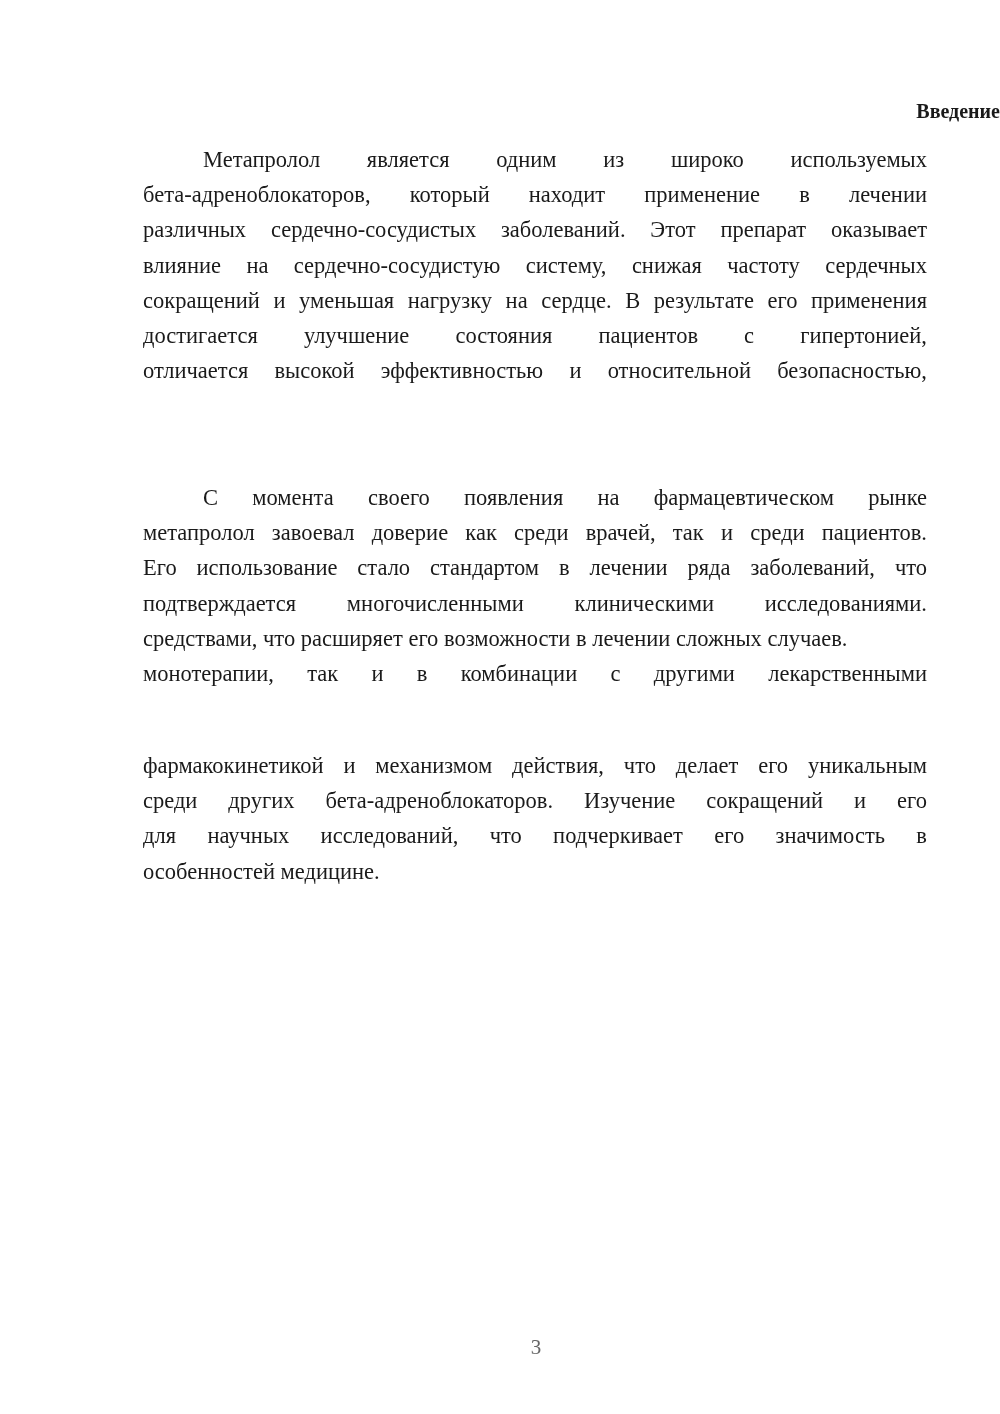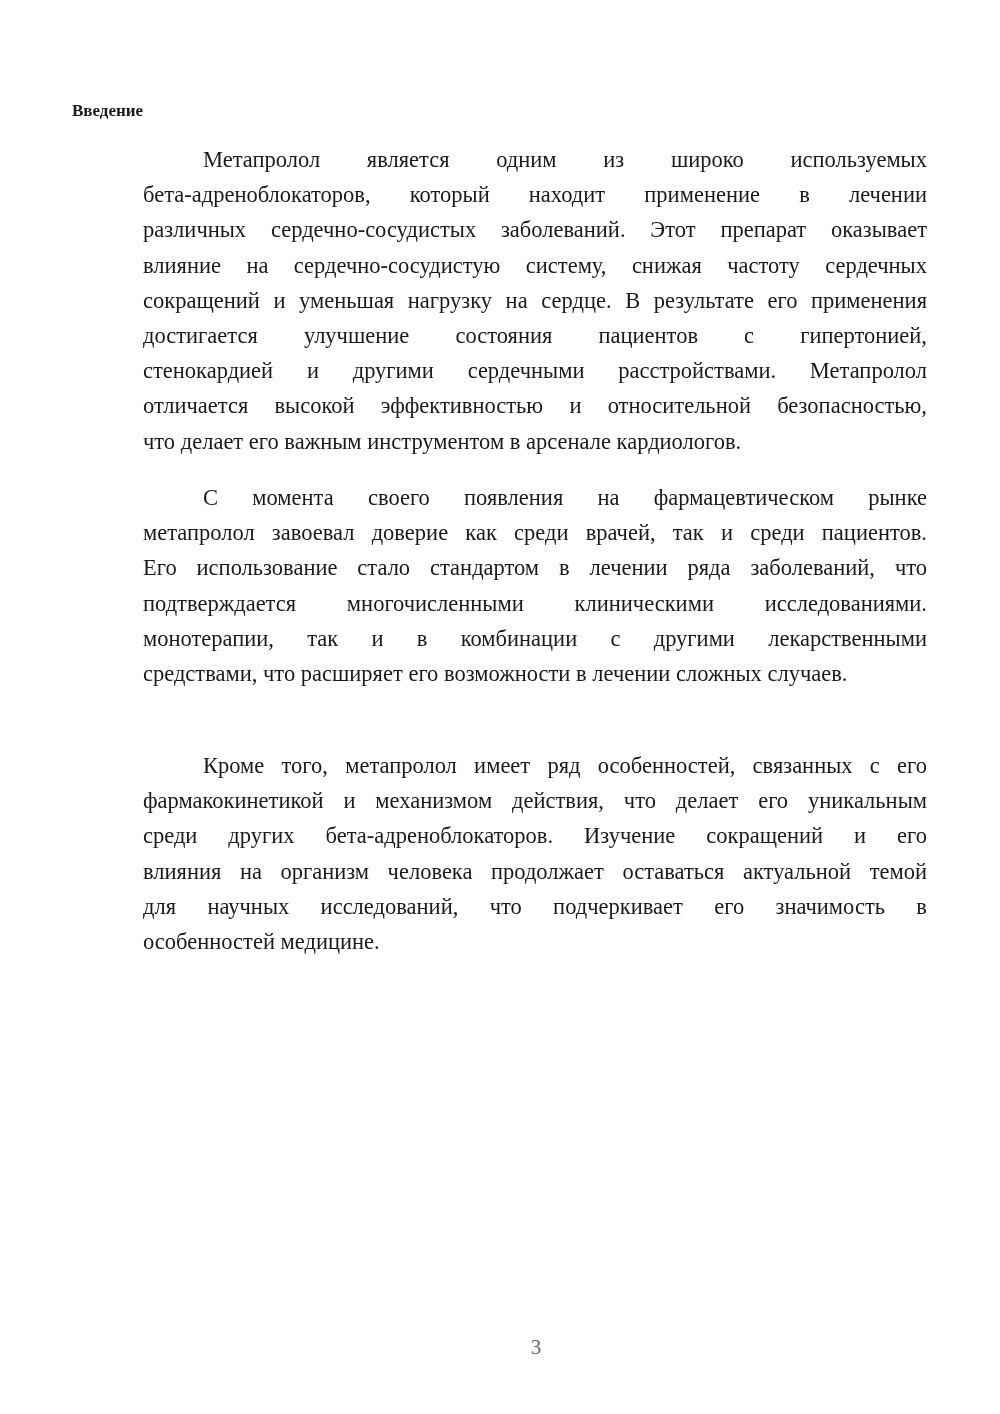--- a/index.html
+++ b/index.html
@@ -5,22 +5,22 @@
   html, body { margin: 0; padding: 0; background: #ffffff; }
   body { width: 1000px; height: 1414px; position: relative; overflow: hidden; }
   .page {
     position: absolute; left: 0; top: 0; width: 1000px; height: 1414px;
     background: #ffffff;
     font-family: "Liberation Serif", "DejaVu Serif", serif;
     color: #1a1a1a;
   }
   .title {
     position: absolute; left: 0; width: 1000px; top: 96px;
-    text-align: left; padding-left: 72px; box-sizing: border-box;
-    font-weight: bold; font-size: 17px; line-height: 30px; color: #1a1a1a;
+    text-align: right; padding-left: 72px; box-sizing: border-box;
+    font-weight: bold; font-size: 20px; line-height: 30px; color: #1a1a1a;
   }
   .para { position: absolute; left: 143px; width: 784px; }
   .line {
     display: block; height: 35.2px; line-height: 35.2px;
     font-size: 22.5px; white-space: nowrap;
     text-align: justify; text-align-last: justify;
   }
   .line.first { padding-left: 60px; }
   .line.last { text-align-last: left; }
   #p1 { top: 142px; font-family: Liberation Serif, serif; }
@@ -38,37 +38,33 @@
 <div class="page">
   <div class="title">Введение</div>
 
   <div class="para" id="p1">
     <span class="line first">Метапролол является одним из широко используемых</span>
     <span class="line">бета-адреноблокаторов, который находит применение в лечении</span>
     <span class="line">различных сердечно-сосудистых заболеваний. Этот препарат оказывает</span>
     <span class="line">влияние на сердечно-сосудистую систему, снижая частоту сердечных</span>
     <span class="line">сокращений и уменьшая нагрузку на сердце. В результате его применения</span>
     <span class="line">достигается улучшение состояния пациентов с гипертонией,</span>
-    <span class="line">стенокардией и другими сердечными расстройствами. Метапролол</span>
     <span class="line">отличается высокой эффективностью и относительной безопасностью,</span>
-    <span class="line last">что делает его важным инструментом в арсенале кардиологов.</span>
   </div>
 
   <div class="para" id="p2">
     <span class="line first">С момента своего появления на фармацевтическом рынке</span>
     <span class="line">метапролол завоевал доверие как среди врачей, так и среди пациентов.</span>
     <span class="line">Его использование стало стандартом в лечении ряда заболеваний, что</span>
     <span class="line">подтверждается многочисленными клиническими исследованиями.</span>
+    <span class="line last">средствами, что расширяет его возможности в лечении сложных случаев.</span>
     <span class="line">монотерапии, так и в комбинации с другими лекарственными</span>
-    <span class="line last">средствами, что расширяет его возможности в лечении сложных случаев.</span>
   </div>
 
   <div class="para" id="p3">
-    <span class="line first">Кроме того, метапролол имеет ряд особенностей, связанных с его</span>
     <span class="line">фармакокинетикой и механизмом действия, что делает его уникальным</span>
     <span class="line">среди других бета-адреноблокаторов. Изучение сокращений и его</span>
-    <span class="line">влияния на организм человека продолжает оставаться актуальной темой</span>
     <span class="line">для научных исследований, что подчеркивает его значимость в</span>
     <span class="line last">особенностей медицине.</span>
   </div>
 
   <div class="page-number">3</div>
 </div>
 
 </body></html>

